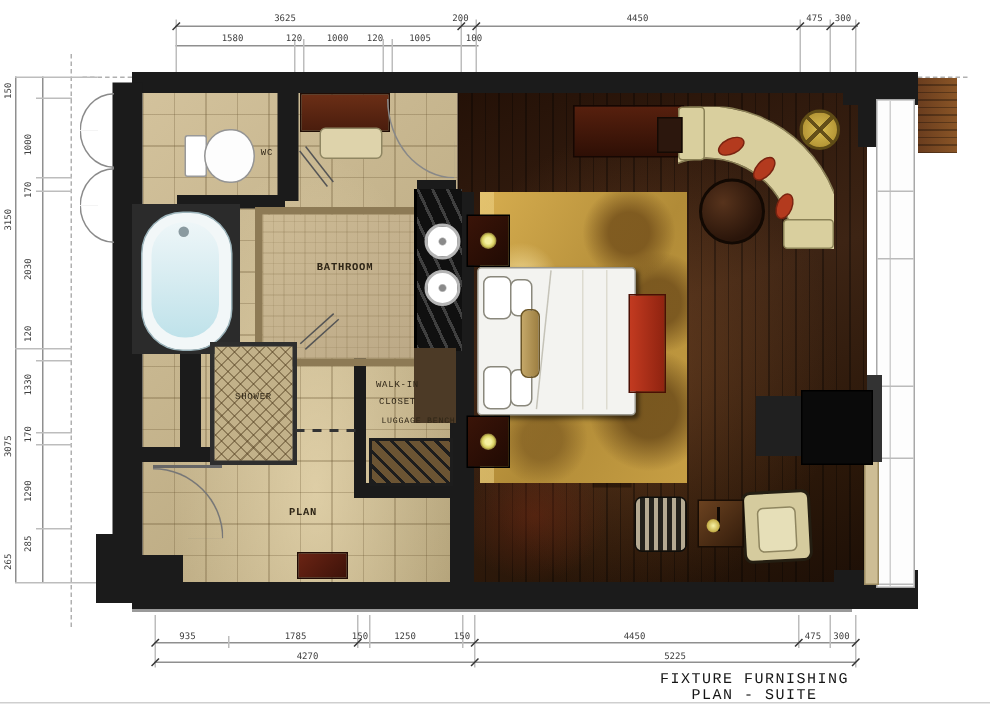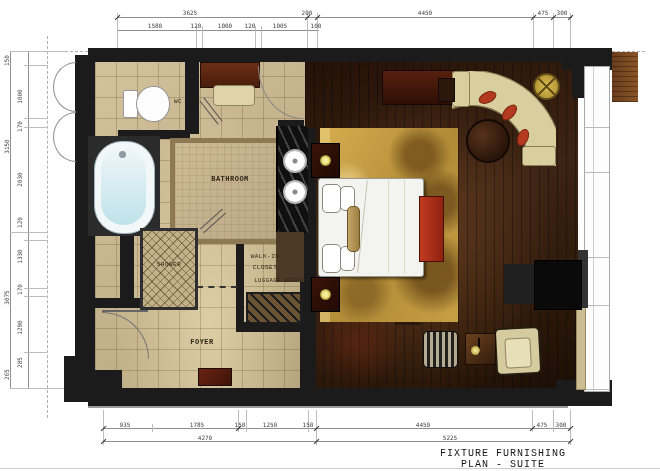--- a/index.html
+++ b/index.html
@@ -221,21 +221,21 @@
   <div class="abs" style="left:198px;top:218px;width:30px;height:4px;border-top:1px solid #555;border-bottom:1px solid #555;transform:rotate(-42deg);"></div>
 
   <div class="abs" style="left:276px;top:232px;width:28px;height:50px;background:#4c3a26;"></div>
   <div class="abs" style="left:246px;top:292px;width:52px;height:28px;border:2px solid #1d1d1d;
        background:repeating-linear-gradient(45deg, #1d1d1d 0 2px, #6b5433 2px 7px);"></div>
   <span class="roomtxt" style="left:241px;top:253px;width:48px;font-size:6px;">WALK-IN</span>
   <span class="roomtxt" style="left:241px;top:264px;width:48px;font-size:6px;">CLOSET</span>
   <span class="roomtxt" style="left:248px;top:277px;width:62px;font-size:5.5px;">LUGGAGE BENCH</span>
   <div class="abs" style="left:197px;top:286px;width:40px;height:0;border-top:2px dashed #333;"></div>
 
-  <span class="roomtxt" style="left:178px;top:338px;width:48px;font-size:7px;font-weight:bold;">FOYER</span>
+  <span class="roomtxt" style="left:178px;top:338px;width:48px;font-size:7px;font-weight:bold;">PLAN</span>
   <div class="abs" style="left:102px;top:310px;width:46px;height:2px;background:#666;"></div>
   <div class="arc" style="left:102px;top:312px;width:46px;height:46px;border-right:1px solid #777;border-top:1px solid #777;border-top-right-radius:100%;"></div>
   <div class="abs" style="left:198px;top:368px;width:32px;height:16px;background:linear-gradient(135deg,#6b2414,#3d1209);border:1px solid #1f0a04;"></div>
 
   <div class="abs" style="left:200px;top:62px;width:58px;height:24px;background:linear-gradient(180deg,#6b2e16,#4a1d0d);border:1px solid #200d05;"></div>
   <div class="abs" style="left:213px;top:85px;width:40px;height:19px;background:#ded3ab;border:1px solid #8f8662;border-radius:4px;"></div>
   <div class="arc" style="left:258px;top:66px;width:44px;height:52px;border-left:1px solid #888;border-bottom:1px solid #888;border-bottom-left-radius:100%;"></div>
 
   <div class="abs" style="left:382px;top:70px;width:72px;height:33px;background:linear-gradient(180deg,#57200e,#2e0f05);border:1px solid #160702;"></div>
 

